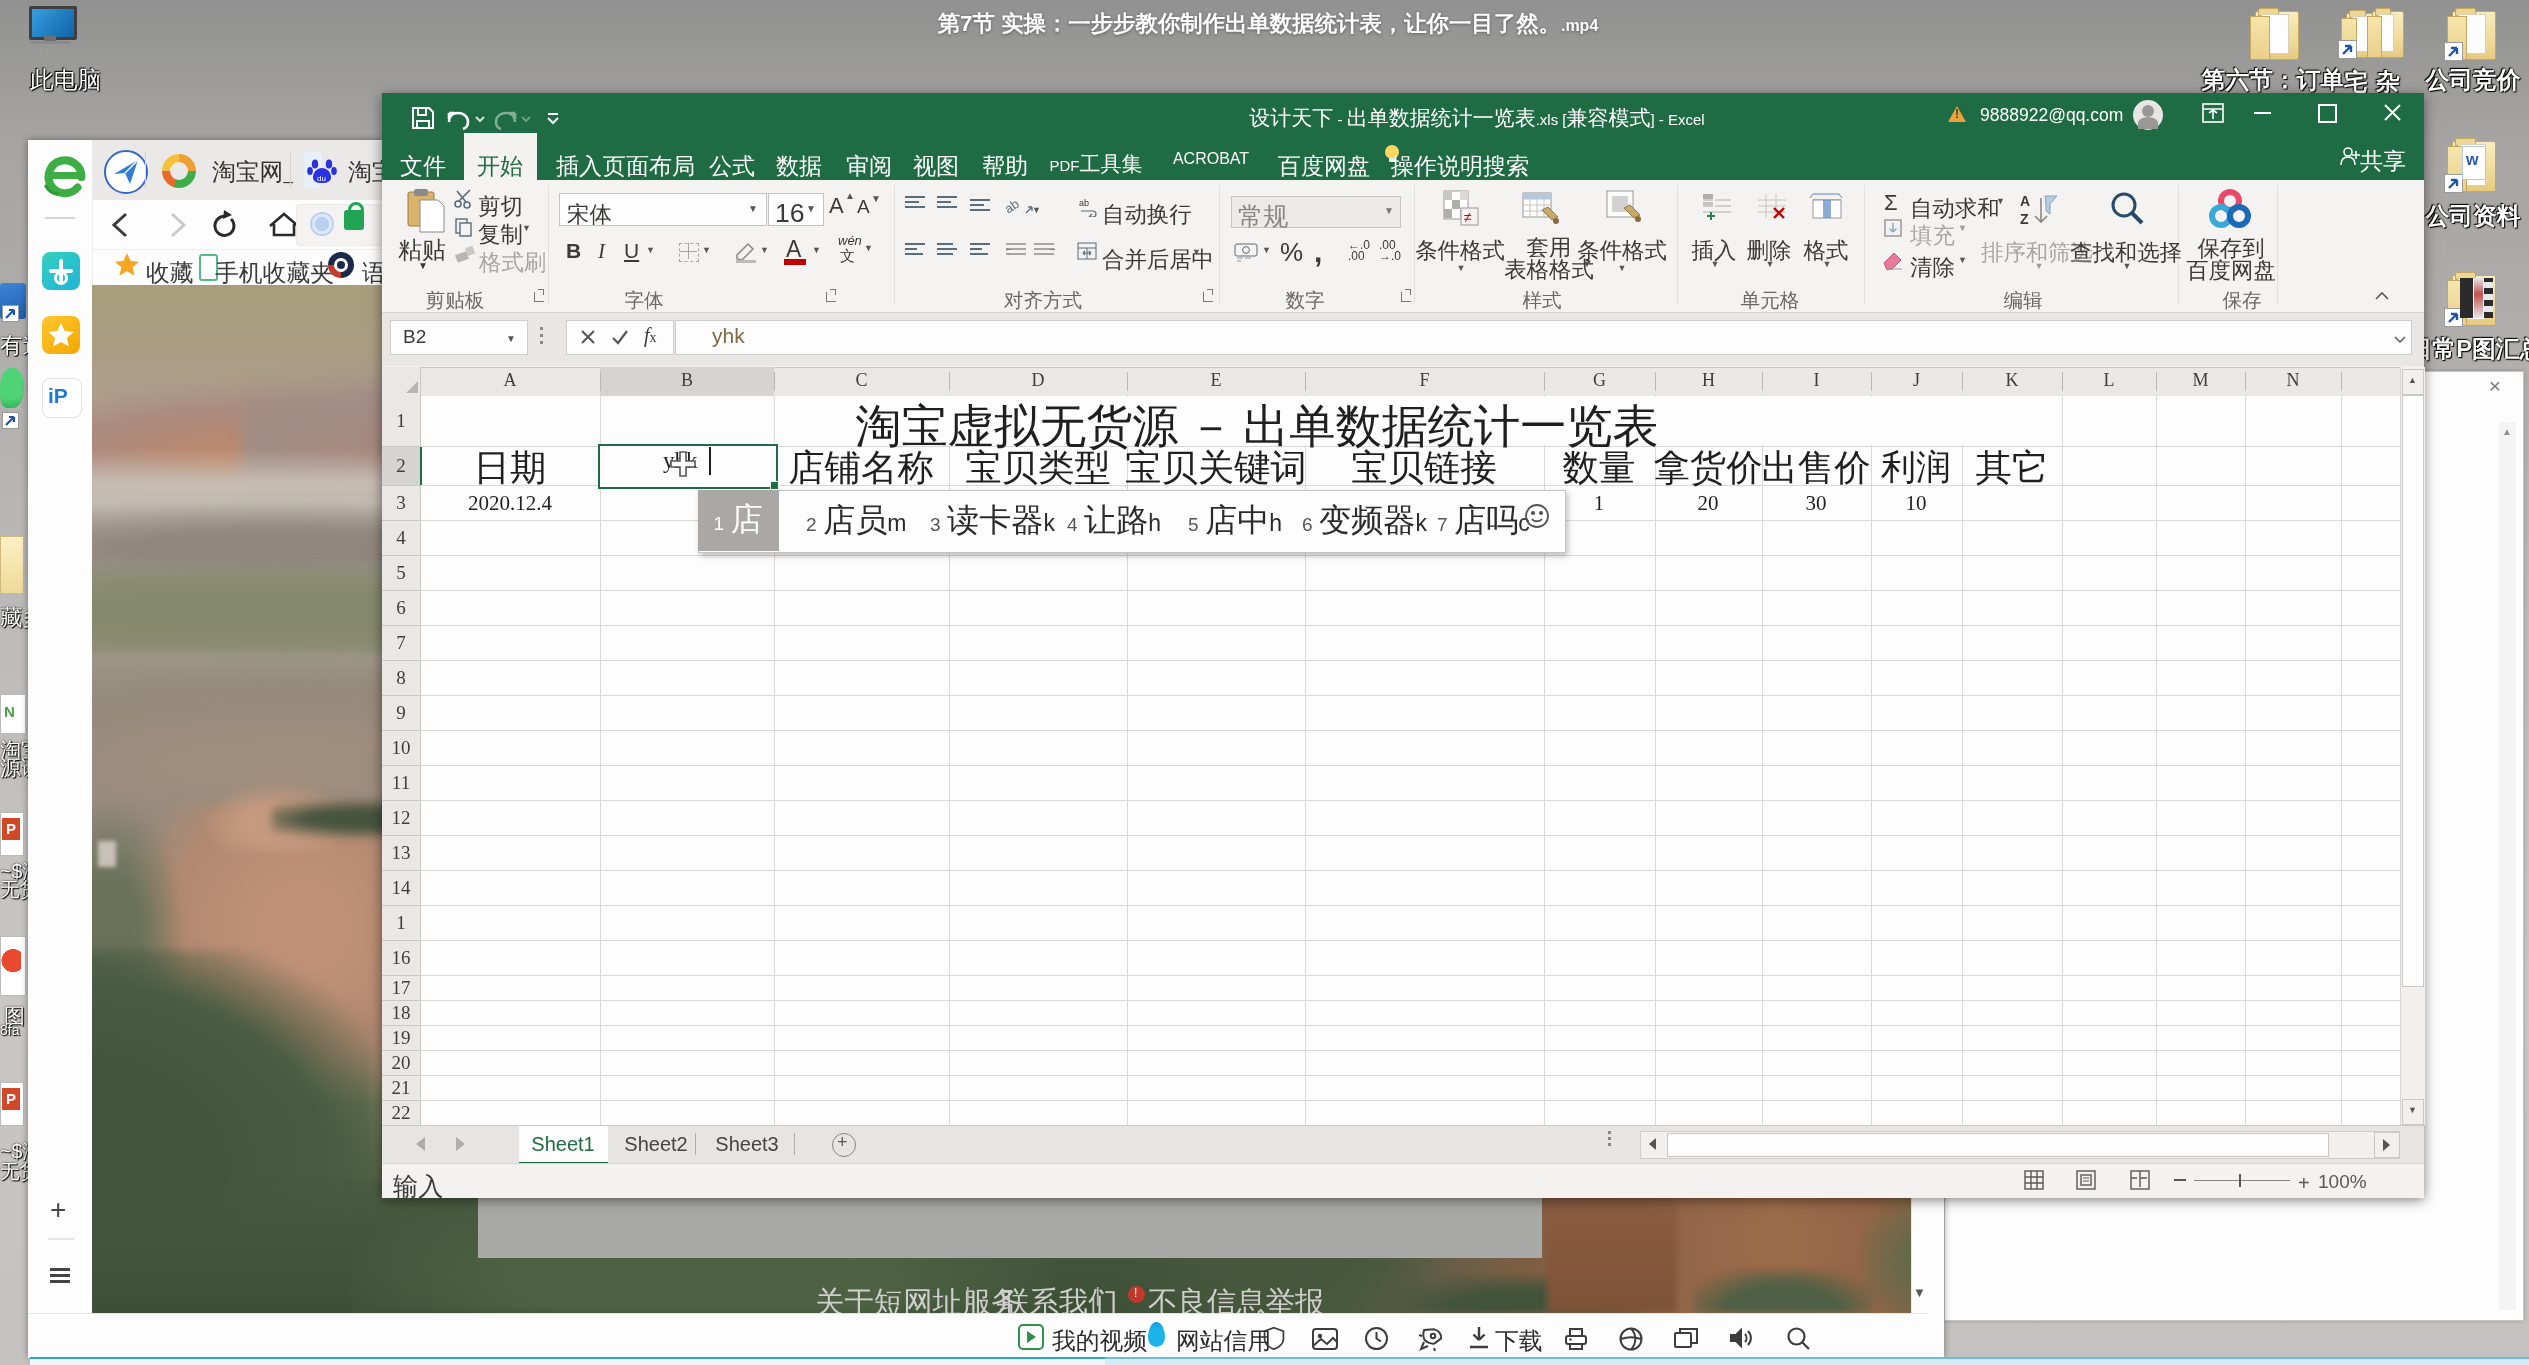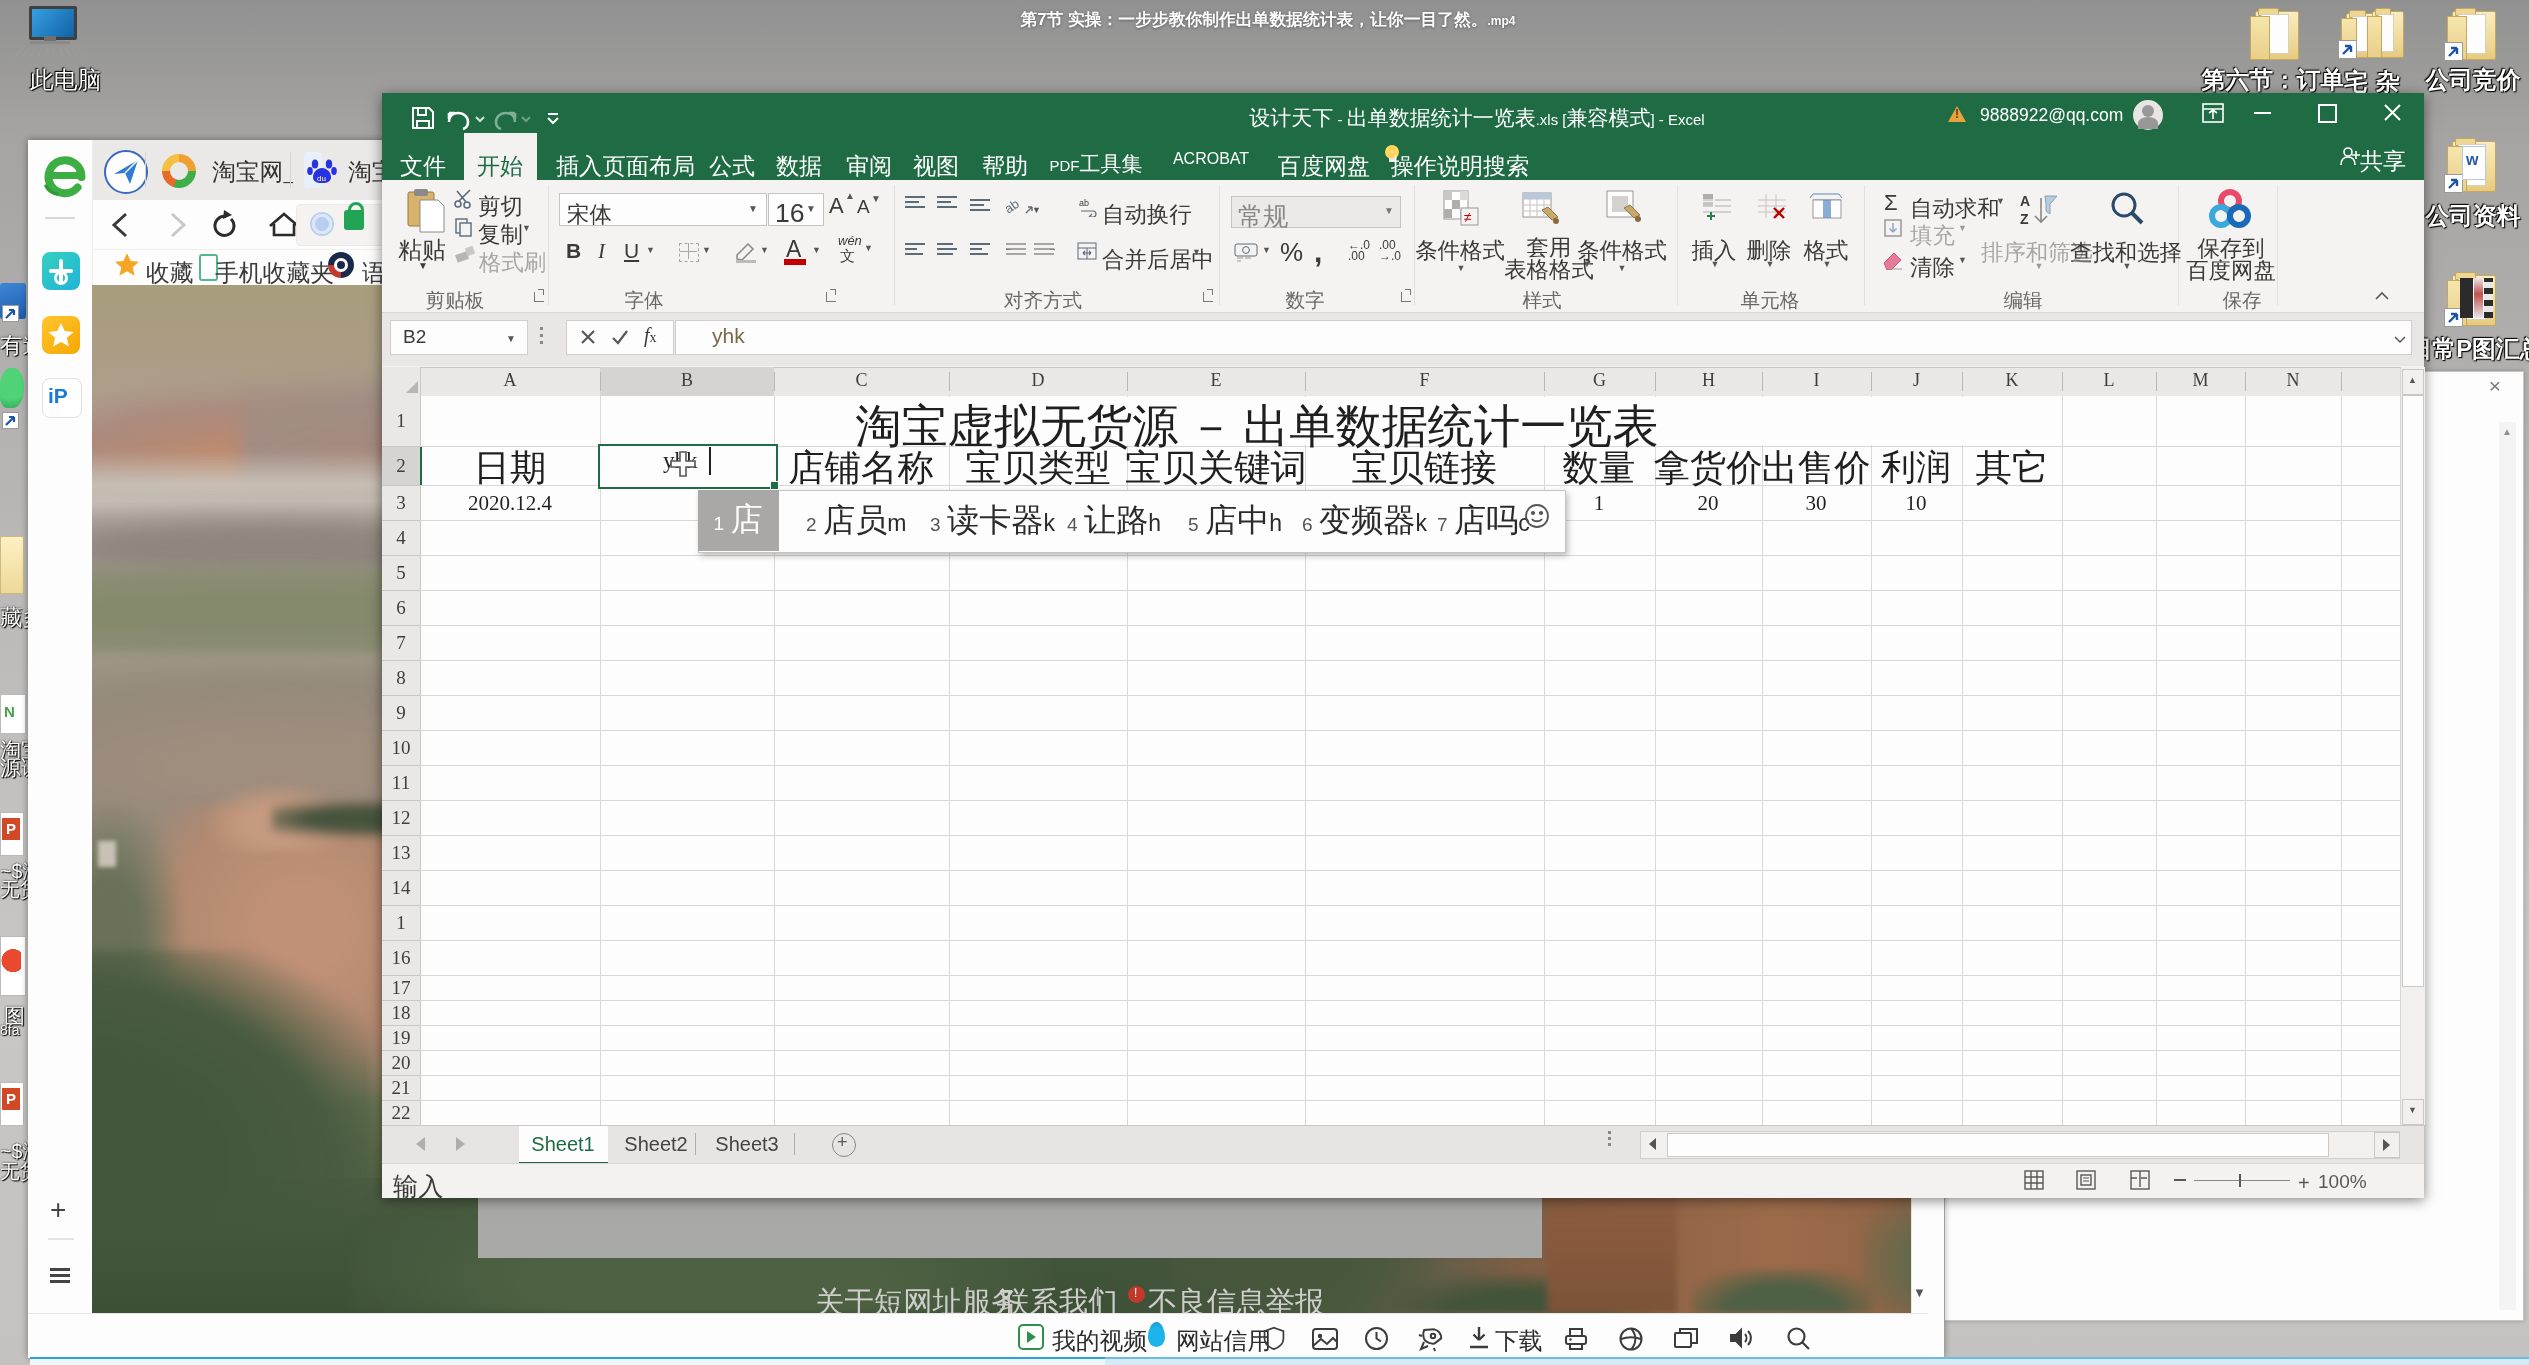--- a/index.html
+++ b/index.html
@@ -1,21 +1,21 @@
 <!DOCTYPE html>
 <html><head><meta charset="utf-8"><style>
 html,body{margin:0;padding:0}
 body{width:2529px;height:1365px;overflow:hidden;font-family:"Liberation Sans",sans-serif}
 #s{position:relative;width:2529px;height:1365px;background:linear-gradient(180deg,#919191 0%,#a5a4a2 10%,#b9b8b6 40%,#c8c7c5 72%,#c3c2c0 100%);overflow:hidden}
 .a{position:absolute}
 .cjk{font-size:140%}
 .ser{font-family:"Liberation Serif",serif}
 </style></head><body>
 <div id="s">
-<div class="a" style="left:1268px;top:8px;transform:translateX(-50%);font-size:12px;color:#fdfdfd;white-space:nowrap;text-shadow:0 1px 3px #666,0 0 2px #777;font-weight:bold"><b><span class="cjk">第7节 实操：一步步教你制作出单数据统计表，让你一目了然。</span>.mp4</b></div>
+<div class="a" style="left:1268px;top:8px;transform:translateX(-50%);font-size:16px;color:#fdfdfd;white-space:nowrap;text-shadow:0 1px 3px #666,0 0 2px #777;font-weight:bold"><b><span class="cjk">第7节 实操：一步步教你制作出单数据统计表，让你一目了然。</span>.mp4</b></div>
 <div class="a" style="left:29px;top:6px;width:42px;height:28px;background:linear-gradient(130deg,#37a0e0,#1062a6);border:3px solid #3f3f3f;border-radius:2px"></div>
 <div class="a" style="left:44px;top:36px;width:12px;height:5px;background:#6f6f6f"></div>
 <div class="a" style="left:30px;top:41px;width:40px;height:3px;background:#8a8a8a"></div>
 <div class="a" style="left:18px;top:45px;width:64px;height:14px;background:repeating-linear-gradient(90deg,#9b9b9b 0 2px,transparent 2px 7px),repeating-linear-gradient(0deg,#9b9b9b 0 1px,transparent 1px 5px);transform:perspective(40px) rotateX(50deg)"></div>
 <div class="a cjk" style="left:30px;top:64px;font-size:23.8px;color:#fff;white-space:nowrap;text-shadow:0 0 2px #000,1px 1px 1px #000,-1px -1px 1px #000">此电脑</div>
 <div class="a" style="left:2255px;top:11px;width:42px;height:47px;background:linear-gradient(180deg,#f9ecc0,#eed795 70%,#e6c97e);border:1px solid #c6a75e;border-radius:2px"></div>
     <div class="a" style="left:2258px;top:8px;width:19px;height:6px;background:#eed795;border:1px solid #c6a75e;border-radius:2px 2px 0 0"></div>
     <div class="a" style="left:2261px;top:14px;width:26px;height:38px;background:#fdfdfd;border:1px solid #d8d0b8"></div>
     <div class="a" style="left:2250px;top:16px;width:18px;height:42px;background:linear-gradient(180deg,#f6e5ac,#e9cf8a);border:1px solid #c6a75e"></div>
 <div class="a cjk" style="left:2273px;top:64px;transform:translateX(-50%);font-size:23.8px;color:#fff;white-space:nowrap;text-shadow:0 0 2px #000,1px 1px 1px #000,-1px -1px 1px #000;font-weight:bold">第六节：订单</div>

